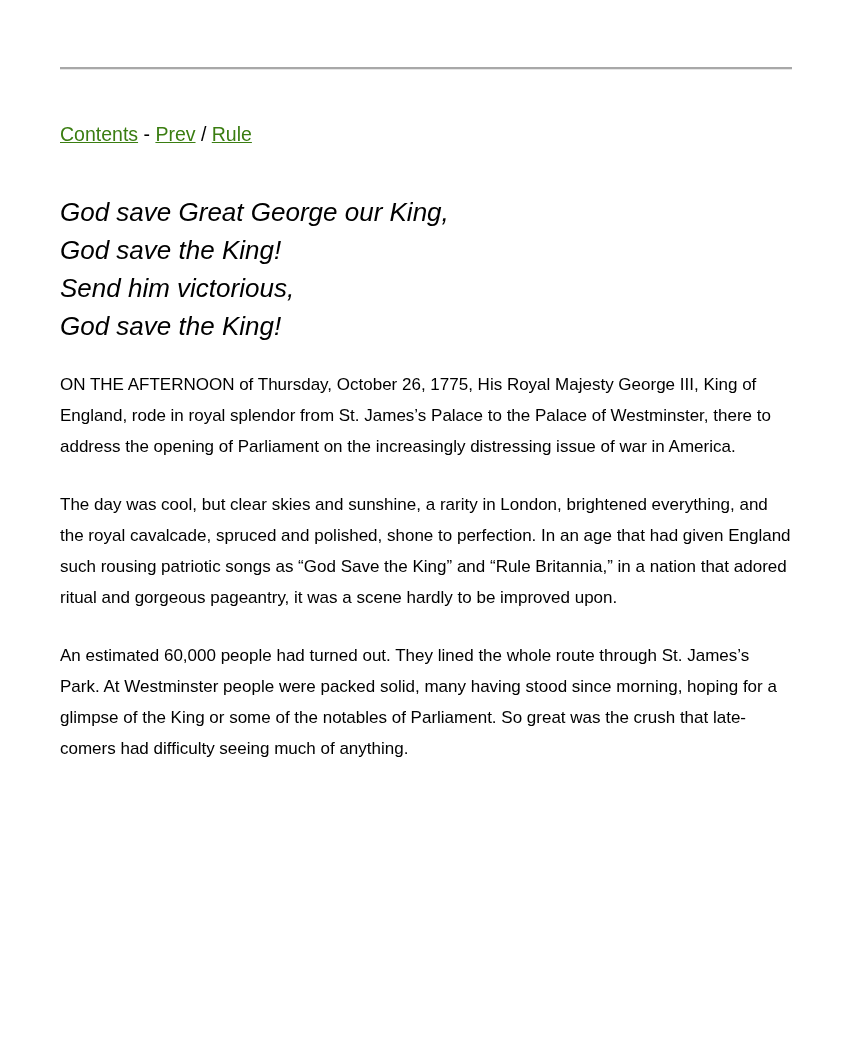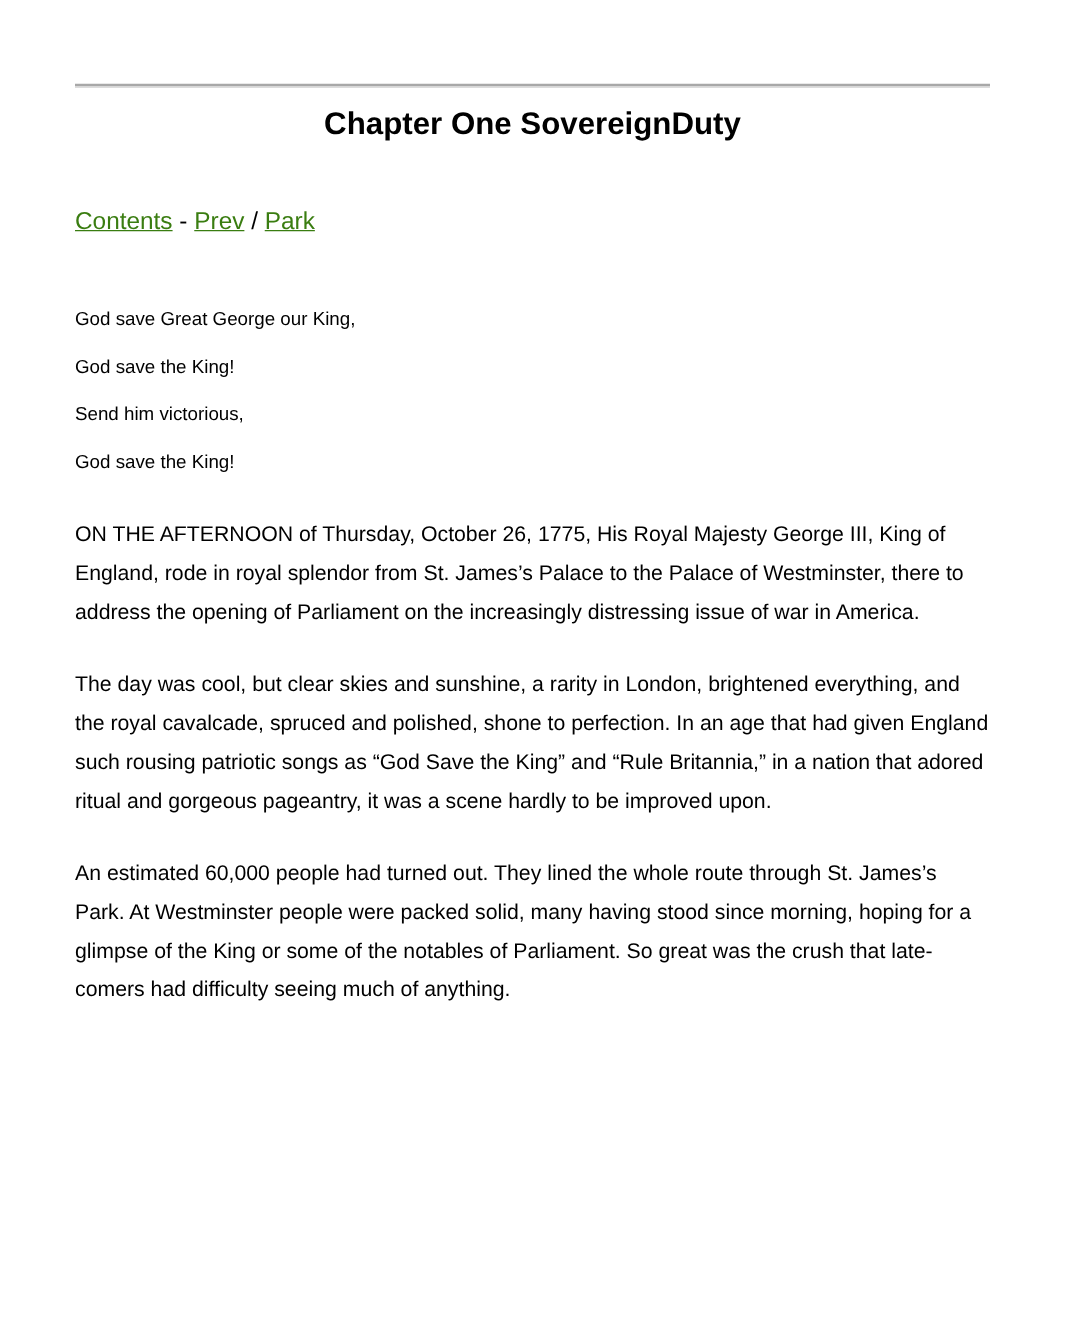--- a/index.html
+++ b/index.html
@@ -43,44 +43,44 @@
   }
   p.chapter-nav .sep {
     color: #000000;
     text-decoration: none;
   }
   .verse {
     margin-top: 51px;
   }
   .verse p {
     margin: 0 0 7px 0;
-    font-size: 15px;
+    font-style: italic;
+    font-size: 26px;
     line-height: 31px;
   }
   p.body-para {
     font-size: 17px;
     line-height: 31px;
     margin: 27px 0;
   }
 </style>
 </head>
 <body>
 
 <div class="page">
 
   <hr class="top-rule">
 
-  <h1 class="chapter-title">Chapter One SovereignDuty</h1>
 
   <p class="chapter-nav">
     <a href="#">Contents</a>
     <span class="sep">-</span>
     <a href="#">Prev</a>
     <span class="sep">/</span>
-    <a href="#">Park</a>
+    <a href="#">Rule</a>
   </p>
 
   <div class="verse">
     <p>God save Great George our King,</p>
     <p>God save the King!</p>
     <p>Send him victorious,</p>
     <p>God save the King!</p>
   </div>
 
   <p class="body-para">ON THE AFTERNOON of Thursday, October 26, 1775, His Royal Majesty George III, King of England, rode in royal splendor from St. James’s Palace to the Palace of Westminster, there to address the opening of Parliament on the increasingly distressing issue of war in America.</p>

